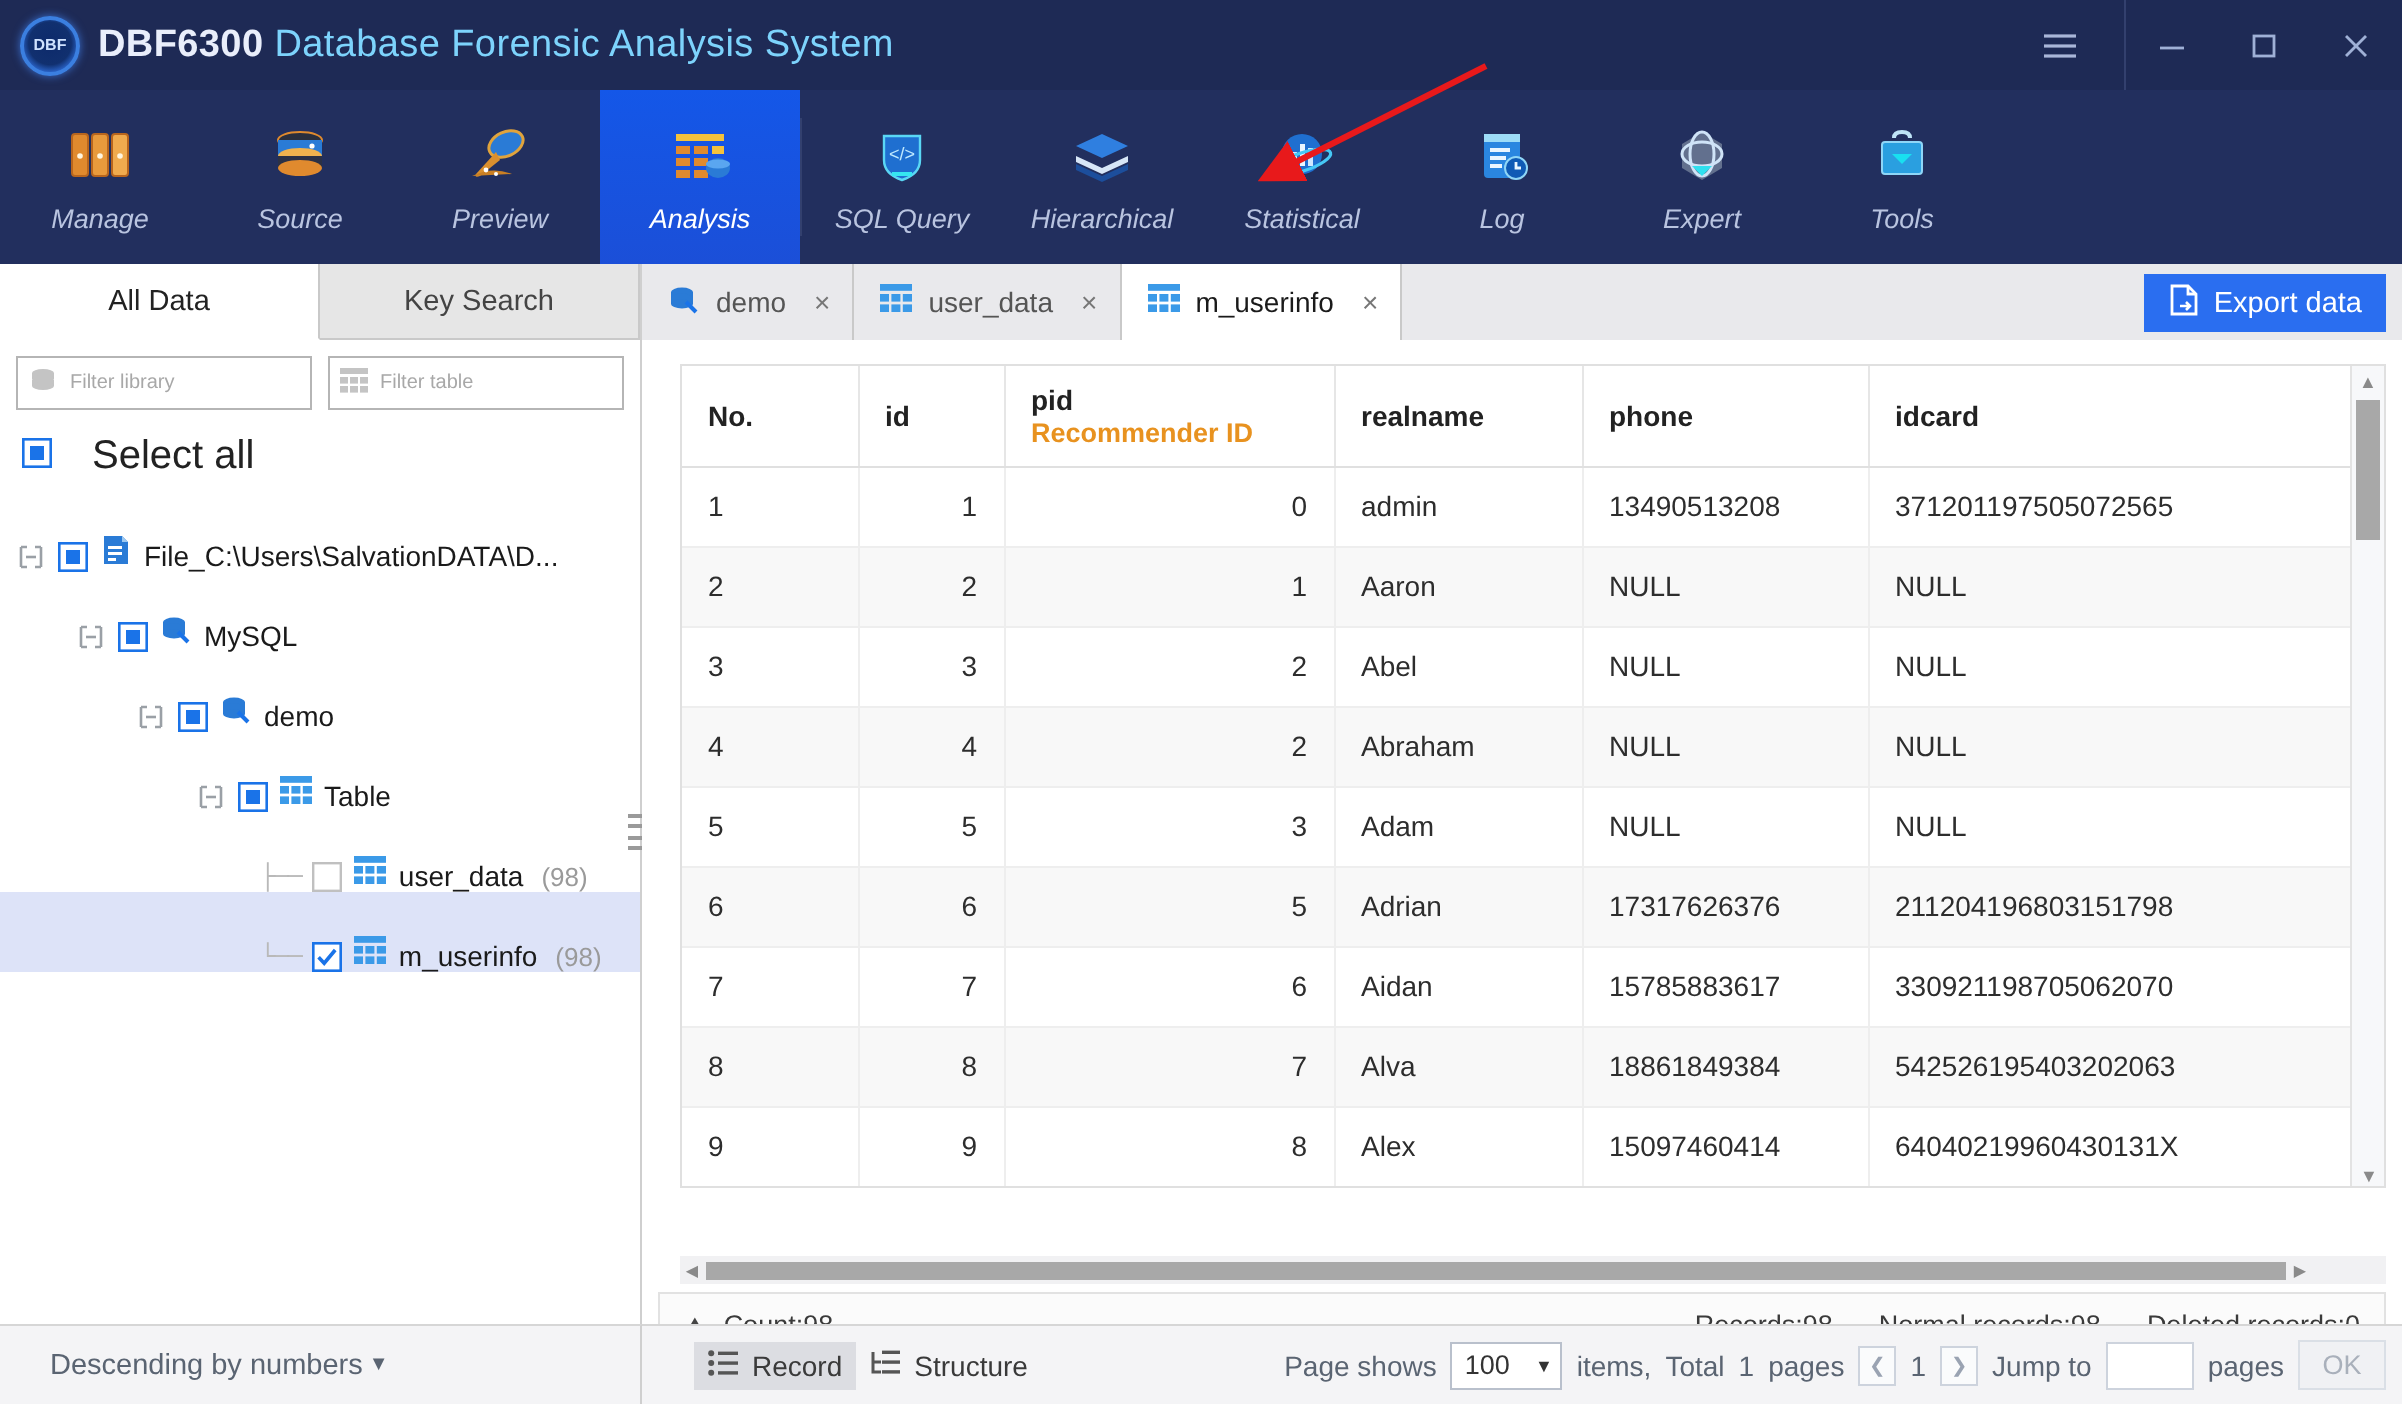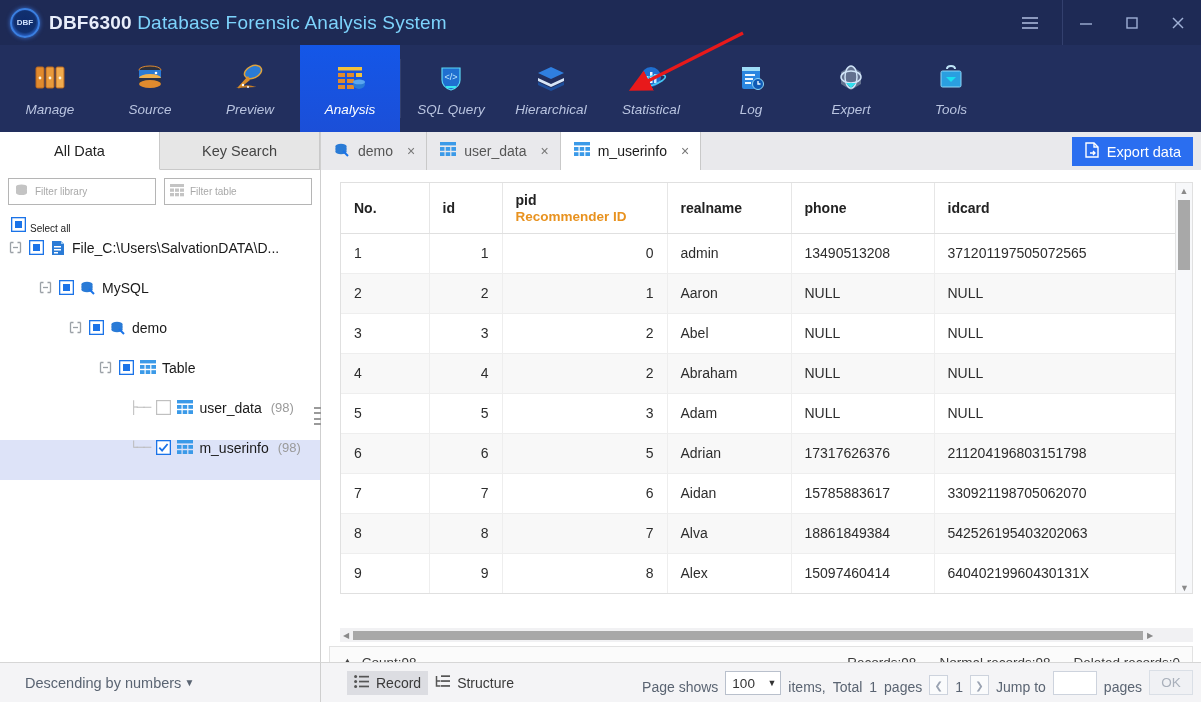--- a/index.html
+++ b/index.html
@@ -77,24 +77,24 @@
     font-size: 14.5px; color: #444; border-bottom: 1px solid #c9c9c9;
     background: #e6e6e6; border-right: 1px solid #c9c9c9;
   }
   .left-tab.active { background: #ffffff; border-bottom: 1px solid #ffffff; color: #222; }
   #filters { display: flex; gap: 8px; padding: 8px 8px 6px 8px; }
   .filter-box {
     flex: 1; height: 27px; border: 1px solid #b5b5b5; background: #fff;
     display: flex; align-items: center; padding: 0 5px; gap: 6px;
   }
   .filter-box .ph { color: #a8a8a8; font-size: 10px; }
-  .selectall-row { display: flex; align-items: flex-end; gap: 4px; padding: 6px 0 6px 11px; font-size: 10px; }
+  .selectall-row { display: flex; align-items: flex-end; gap: 20px; padding: 6px 0 6px 11px; font-size: 20px; }
 
   .tree { font-size: 14px; color: #1a1a1a; }
-  .tree-row { display: flex; align-items: flex-start; height: 40px; padding-left: 8px; gap: 6px; }
+  .tree-row { display: flex; align-items: flex-end; height: 40px; padding-left: 8px; gap: 6px; }
   .tree-row.sel { background: #dde3f8; }
   .expander { width: 15px; height: 15px; display:flex; align-items:center; justify-content:center; color:#9aa0a6; flex:none;}
   .cbox { width: 15px; height: 15px; flex: none; }
   .count { color: #9a9a9a; font-size: 13px; margin-left: 3px; }
   .guide { color:#b9b9b9; font-size:13px; font-family:"Liberation Mono", monospace; letter-spacing:-1px; }
 
   #splitter-grip {
     position:absolute; right:-1px; top:272px; width:7px; height:24px;
     display:flex; flex-direction:column; justify-content:space-between; padding:3px 0;
   }
@@ -158,21 +158,21 @@
   }
   #statusbar .right { margin-left:auto; display:flex; gap:23px; color:#3a3a3a;}
 
   #bottombar {
     position:absolute; left:321px; top:662px; width:880px; height:40px;
     background:#f4f4f6; border-top:1px solid #d6d6d6; display:flex; align-items:center; padding:0 8px 0 26px;
     font-size:14px; color:#3a3a3a;
   }
   .vtab { display:flex; align-items:center; gap:7px; padding:4px 7px; color:#3a3a3a;}
   .vtab.active { background:#dcdde2; }
-  #bottombar .right { margin-left:auto; display:flex; align-items:flex-end; gap:7px; color:#5a6472;}
+  #bottombar .right { margin-left:auto; display:flex; align-items:center; gap:7px; color:#5a6472;}
   .sel-box { height:24px; min-width:56px; border:1px solid #b9c0cc; background:#fff; display:flex; align-items:center; justify-content:space-between; padding:0 4px 0 6px; font-size:13.5px; color:#333;}
   .sel-box .car { font-size:9px; color:#333; }
   .pg-btn { width:19px; height:20px; border:1px solid #cdd3dd; background:#fafbfc; display:flex; align-items:center; justify-content:center; color:#9aa3b2; font-size:10px;}
   .jump-input { width:44px; height:24px; border:1px solid #cdd3dd; background:#fff; }
   .ok-btn { width:44px; height:25px; border:1px solid #dadfe6; background:#f0f1f4; display:flex; align-items:center; justify-content:center; color:#a9b0bb; font-size:13.5px;}
 </style>
 </head>
 <body>
 
 <div id="titlebar">

